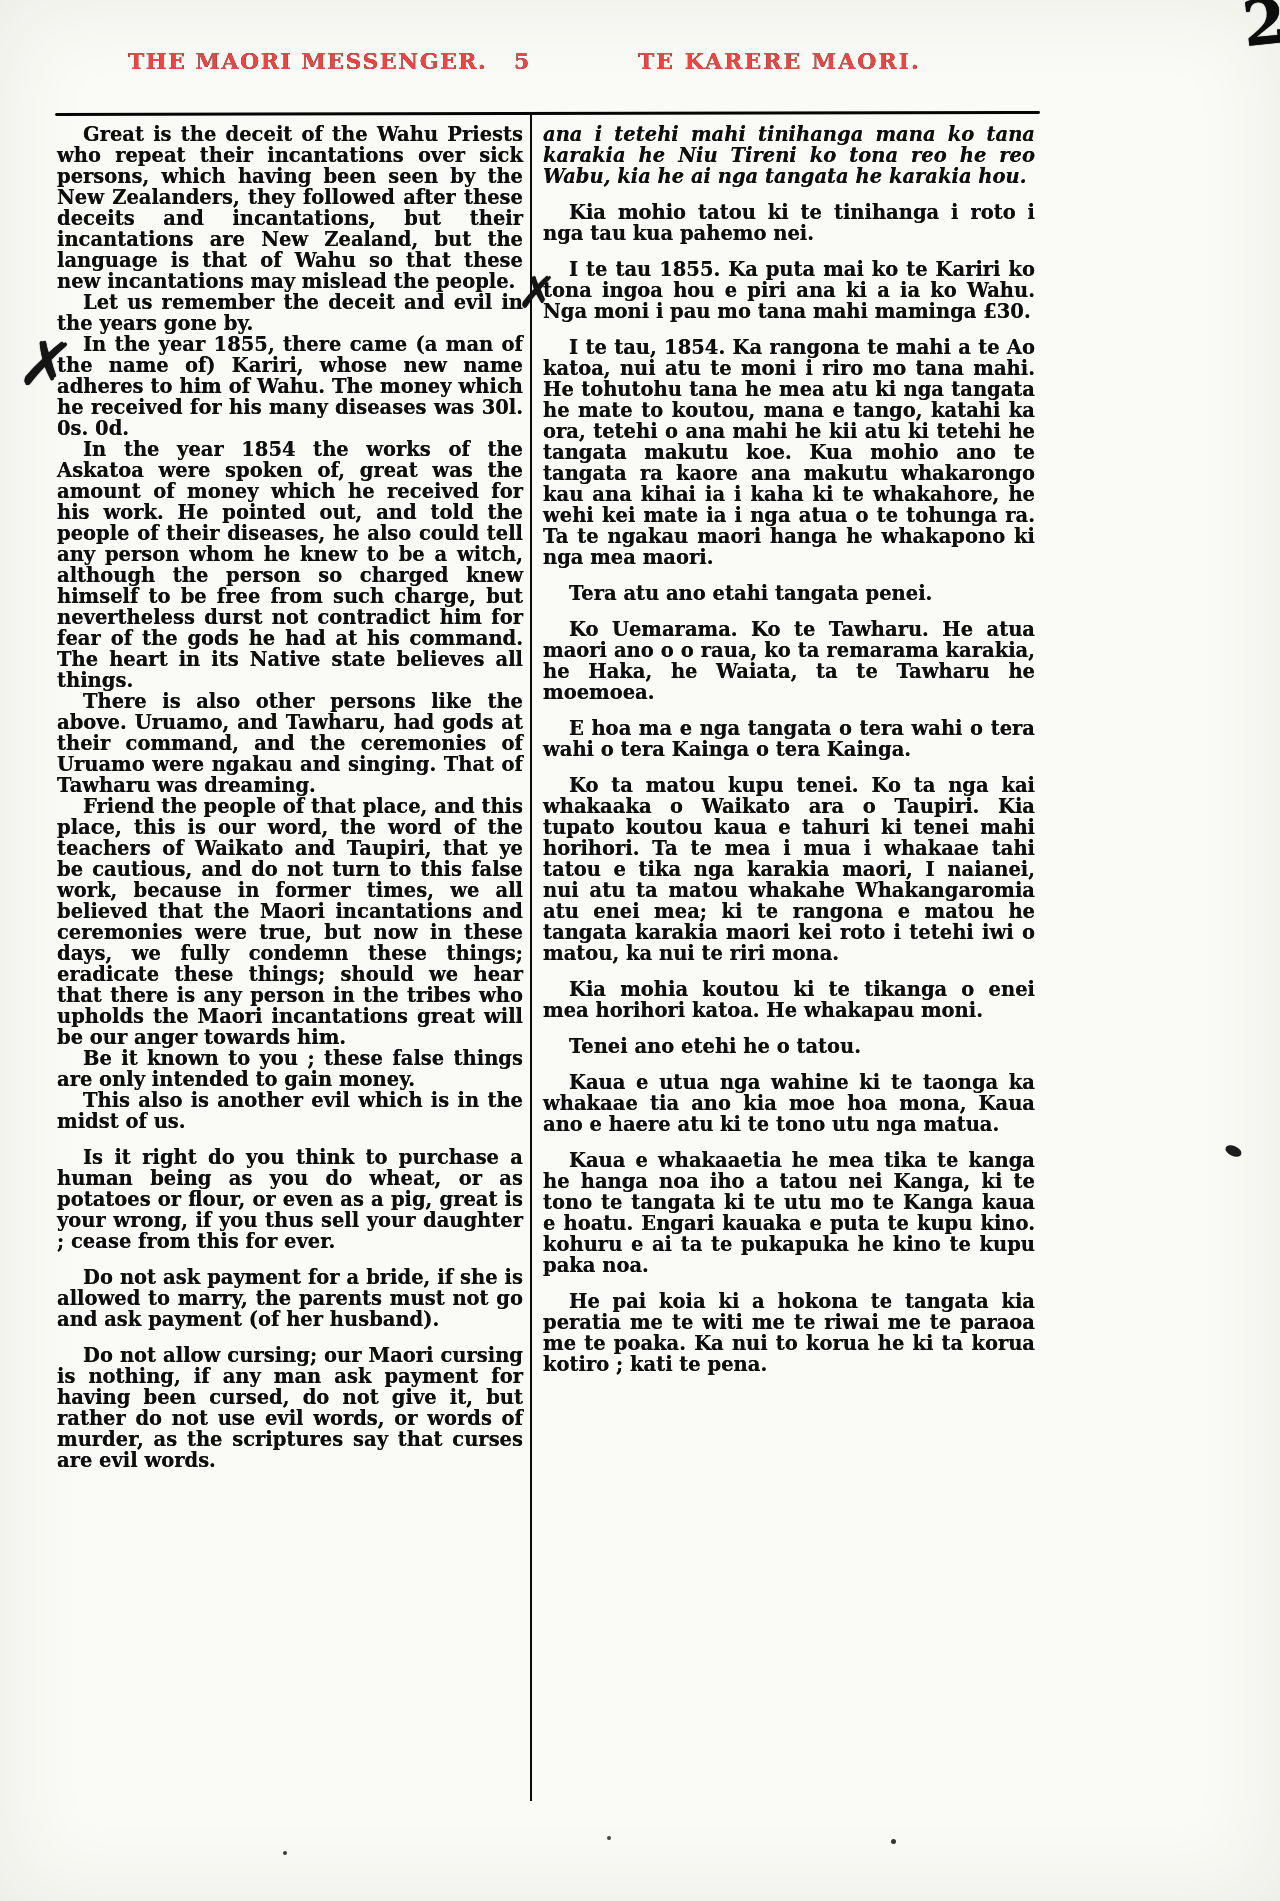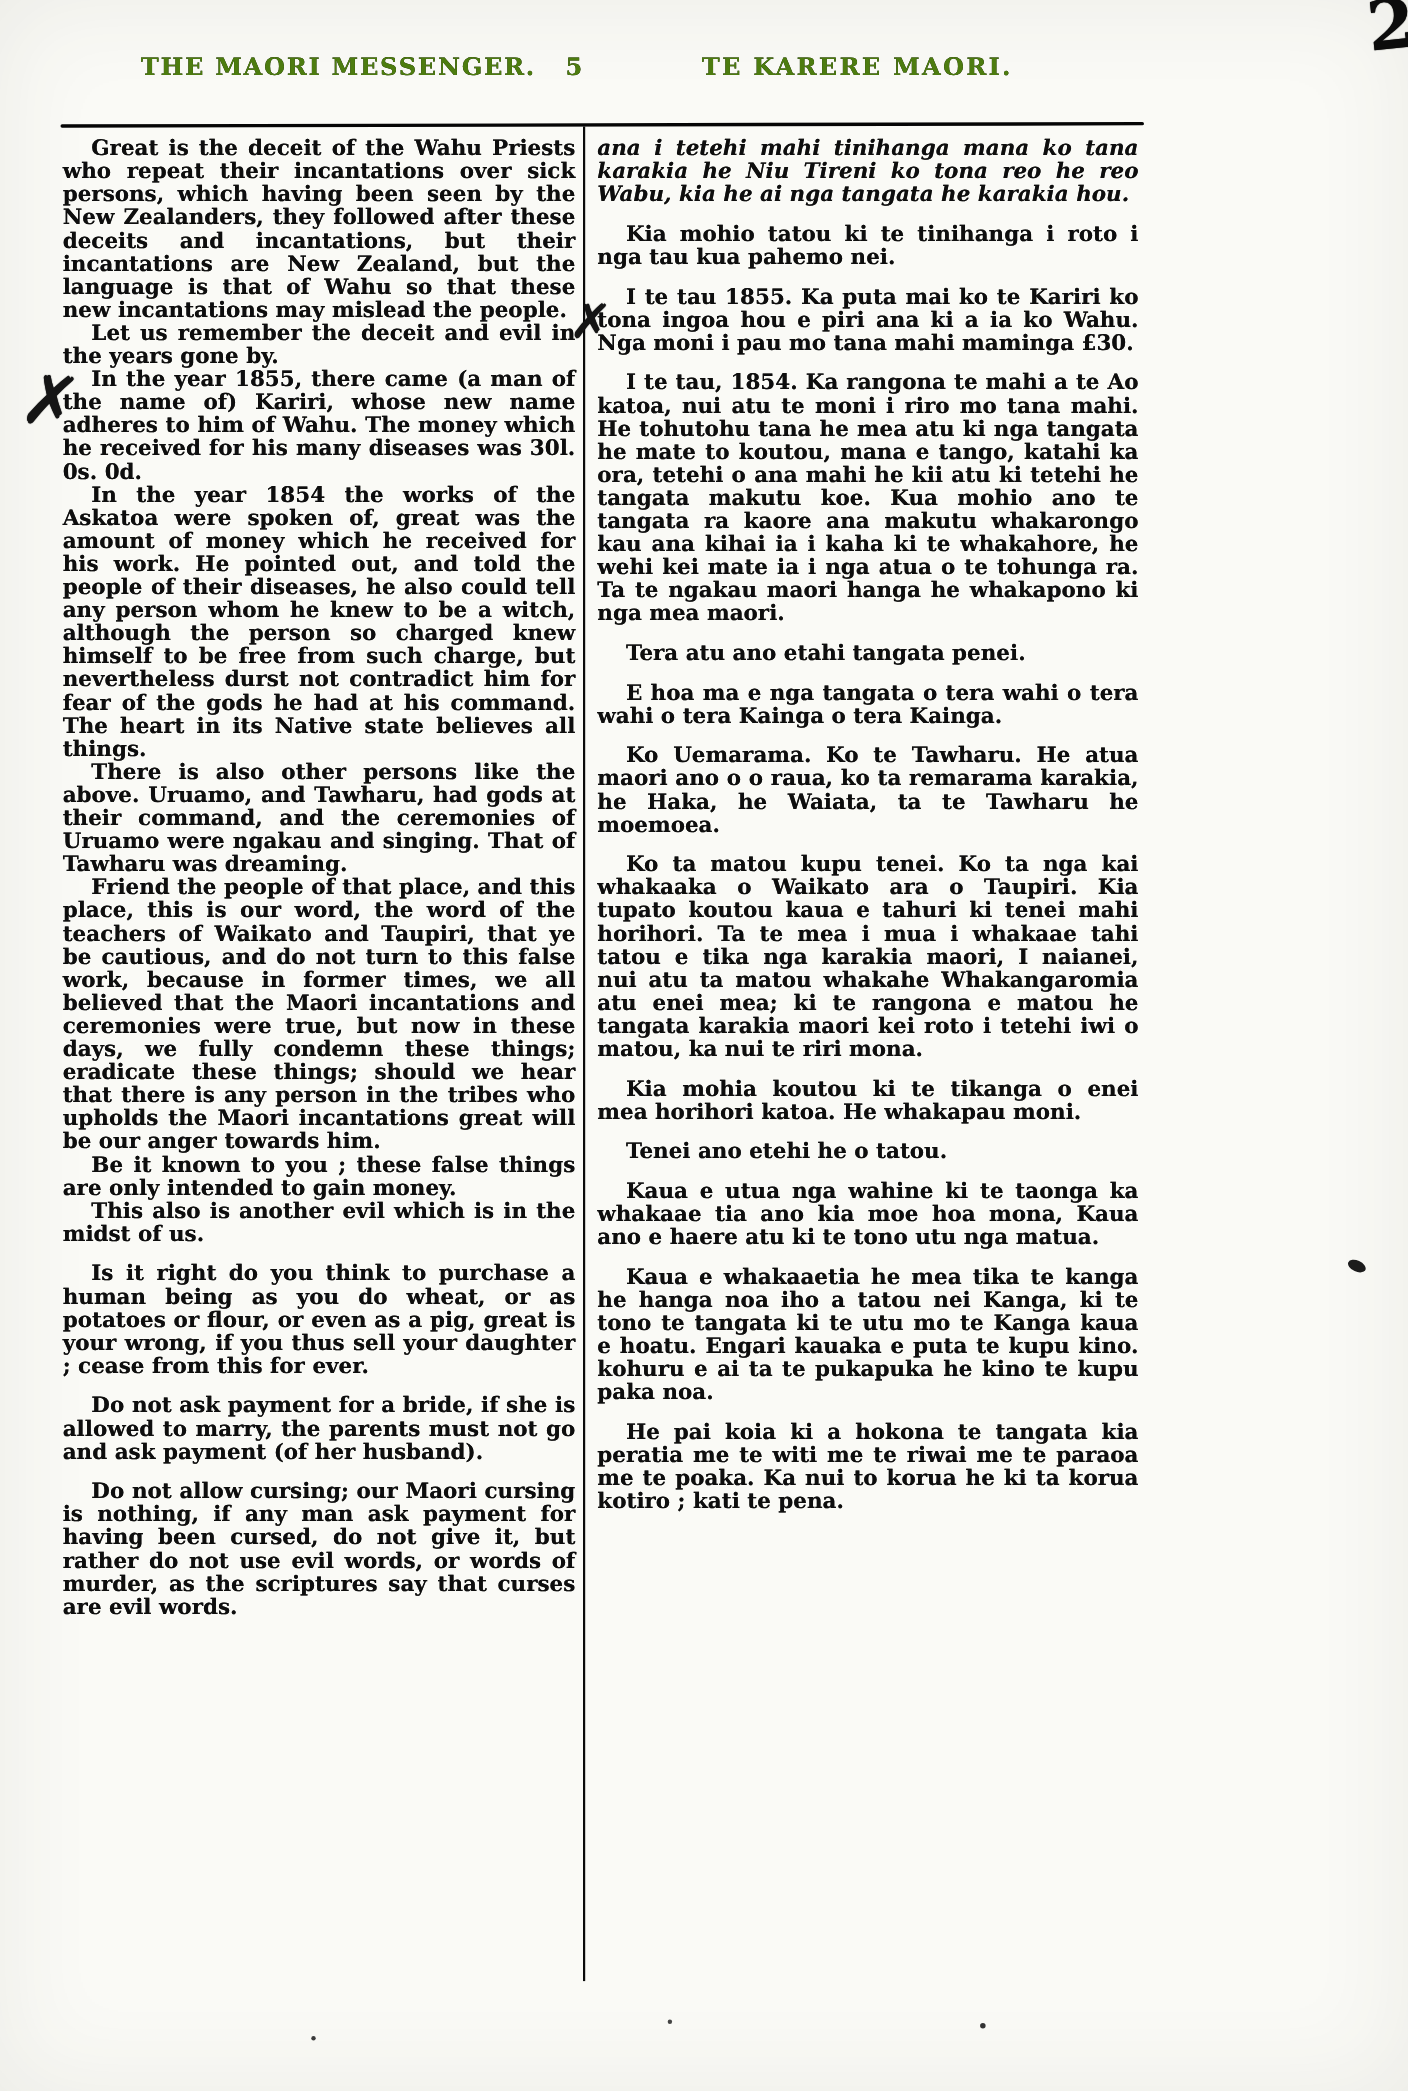--- a/index.html
+++ b/index.html
@@ -9,21 +9,21 @@
     background:#fafaf6;
     overflow:hidden;
     font-family:"DejaVu Serif", serif;
     color:#0e0e0e;
     box-shadow:inset 0 0 90px rgba(60,60,50,.08);
   }
   
   .hdr-title{
     position:absolute;top:48px;
     font-size:22px;font-weight:bold;letter-spacing:1.5px;
-    white-space:nowrap;color:#4d7c0f;
+    white-space:nowrap;color:#ef4444;
     text-shadow:0 0 .6px #000;
   }
   .hdr-left{left:128px;}
   .hdr-num{left:514px;letter-spacing:0;}
   .hdr-right{left:638px;letter-spacing:2px;}
   .hdr-rule{
     position:absolute;left:55px;top:112px;width:985px;height:3px;
     background:#050505;border-radius:2px;transform:rotate(-0.12deg);
   }
   
@@ -92,22 +92,22 @@
     <p class="gap">Do not ask payment for a bride, if she is allowed to marry, the parents must not go and ask payment (of her husband).</p>
     <p class="gap">Do not allow cursing; our Maori cursing is nothing, if any man ask payment for having been cursed, do not give it, but rather do not use evil words, or words of murder, as the scriptures say that curses are evil words.</p>
   </div>
 
   <div class="col col-right">
     <p class="noindent">ana i tetehi mahi tinihanga mana ko tana karakia he Niu Tireni ko tona reo he reo Wabu, kia he ai nga tangata he karakia hou.</p>
     <p>Kia mohio tatou ki te tinihanga i roto i nga tau kua pahemo nei.</p>
     <p>I te tau 1855.  Ka puta mai ko te Kariri ko tona ingoa hou e piri ana ki a ia ko Wahu.  Nga moni i pau mo tana mahi maminga £30.</p>
     <p>I te tau, 1854.  Ka rangona te mahi a te Ao katoa, nui atu te moni i riro mo tana mahi.  He tohutohu tana he mea atu ki nga tangata he mate to koutou, mana e tango, katahi ka ora, tetehi o ana mahi he kii atu ki tetehi he tangata makutu koe.  Kua mohio ano te tangata ra kaore ana makutu whakarongo kau ana kihai ia i kaha ki te whakahore, he wehi kei mate ia i nga atua o te tohunga ra.  Ta te ngakau maori hanga he whakapono ki nga mea maori.</p>
     <p>Tera atu ano etahi tangata penei.</p>
+    <p>Ko Uemarama.  Ko te Tawharu.  He atua maori ano o o raua, ko ta remarama karakia, he Haka, he Waiata, ta te Tawharu he moemoea.</p>
     <p>E hoa ma e nga tangata o tera wahi o tera wahi o tera Kainga o tera Kainga.</p>
-    <p>Ko Uemarama.  Ko te Tawharu.  He atua maori ano o o raua, ko ta remarama karakia, he Haka, he Waiata, ta te Tawharu he moemoea.</p>
     <p>Ko ta matou kupu tenei.  Ko ta nga kai whakaaka o Waikato ara o Taupiri.  Kia tupato koutou kaua e tahuri ki tenei mahi horihori.  Ta te mea i mua i whakaae tahi tatou e tika nga karakia maori, I naianei, nui atu ta matou whakahe Whakangaromia atu enei mea; ki te rangona e matou he tangata karakia maori kei roto i tetehi iwi o matou, ka nui te riri mona.</p>
     <p>Kia mohia koutou ki te tikanga o enei mea horihori katoa.  He whakapau moni.</p>
     <p>Tenei ano etehi he o tatou.</p>
     <p>Kaua e utua nga wahine ki te taonga ka whakaae tia ano kia moe hoa mona, Kaua ano e haere atu ki te tono utu nga matua.</p>
     <p>Kaua e whakaaetia he mea tika te kanga he hanga noa iho a tatou nei Kanga, ki te tono te tangata ki te utu mo te Kanga kaua e hoatu.  Engari kauaka e puta te kupu kino. kohuru e ai ta te pukapuka he kino te kupu paka noa.</p>
     <p>He pai koia ki a hokona te tangata kia peratia me te witi me te riwai me te paraoa me te poaka.  Ka nui to korua he ki ta korua kotiro ; kati te pena.</p>
   </div>
 
   <div class="x-mark x-mark-left">✗</div>
   <div class="x-mark x-mark-right">✗</div>

